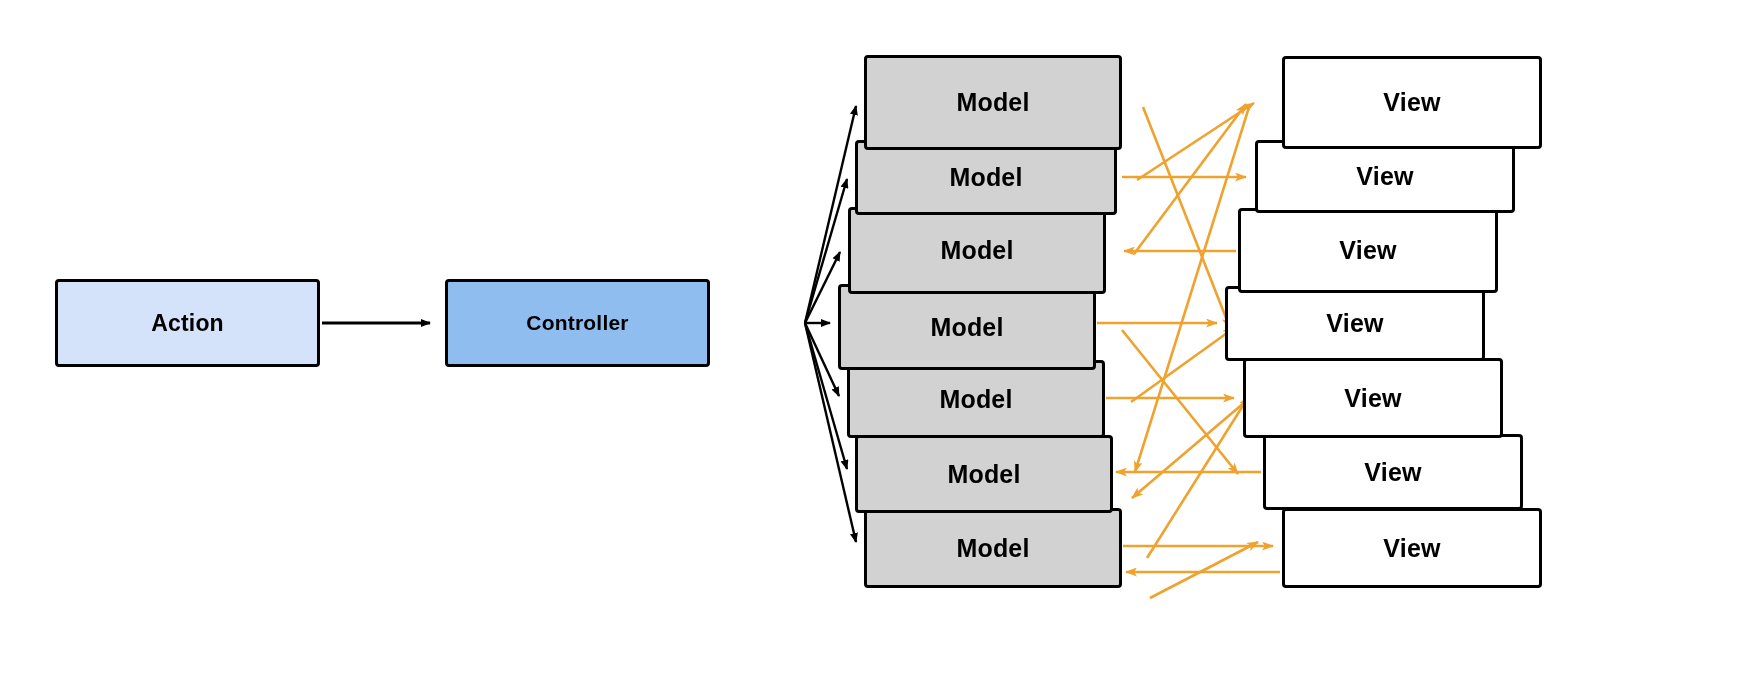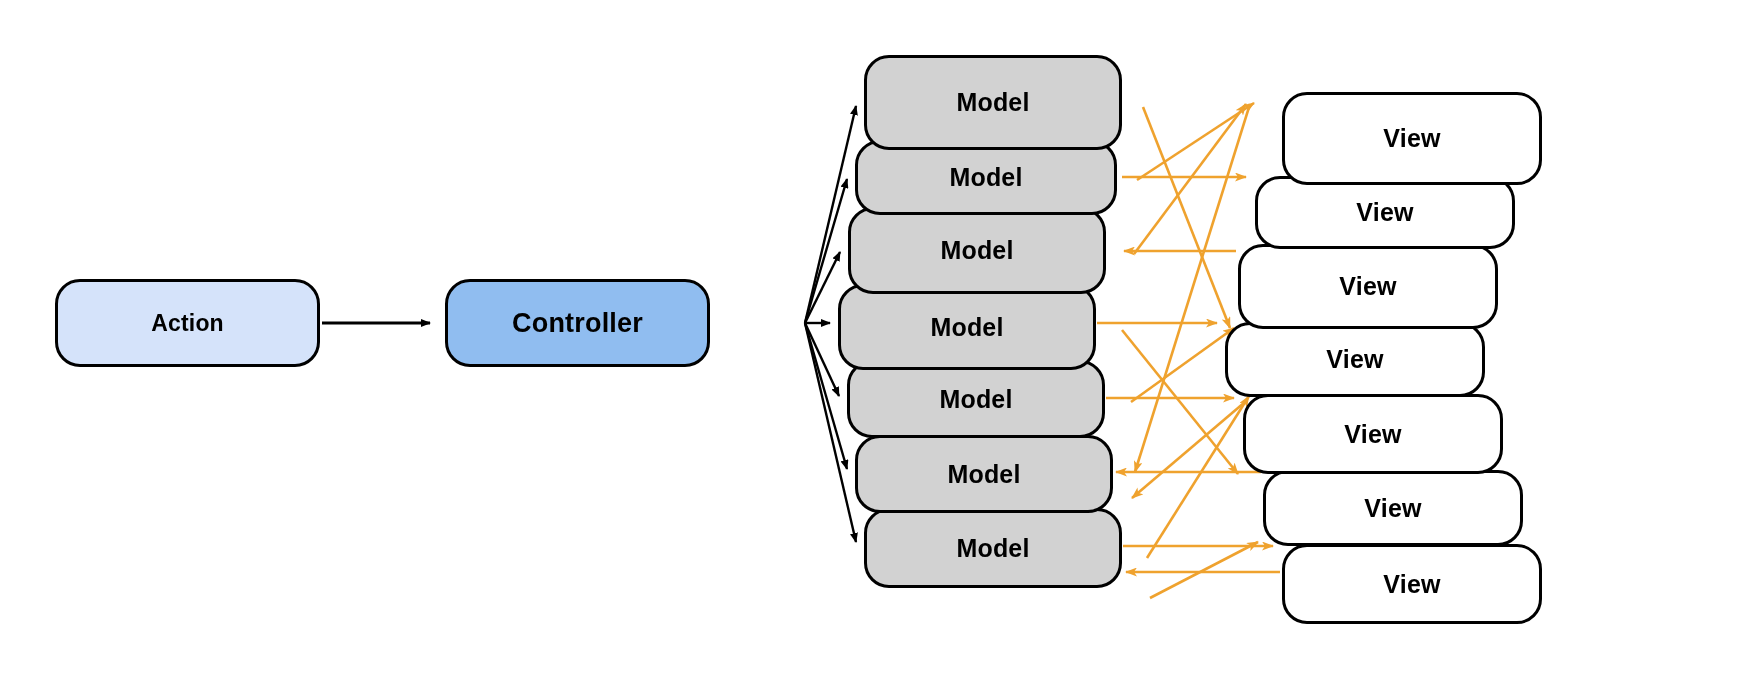--- a/index.html
+++ b/index.html
@@ -12,44 +12,43 @@
     width: 1758px;
     height: 694px;
     background: #ffffff;
     font-family: "Liberation Sans", "DejaVu Sans", sans-serif;
     overflow: hidden;
   }
   .node {
     position: absolute;
     box-sizing: border-box;
     border: 3px solid #000000;
-    border-radius: 25px;
+    border-radius: 4px;
     display: flex;
     align-items: center;
     justify-content: center;
     font-weight: 700;
     color: #000000;
     letter-spacing: 0.2px;
   }
   .node.action {
     background: #d5e3fa;
     font-size: 23px;
   }
   .node.controller {
     background: #90bdf0;
-    font-size: 27px;
+    font-size: 21px;
   }
   .node.model {
     background: #d2d2d2;
     font-size: 25px;
   }
   .node.view {
     background: #ffffff;
     font-size: 25px;
-    margin-top: 36px;
   }
   #edges {
     position: absolute;
     left: 0;
     top: 0;
     width: 1758px;
     height: 694px;
     pointer-events: none;
   }
 </style>

